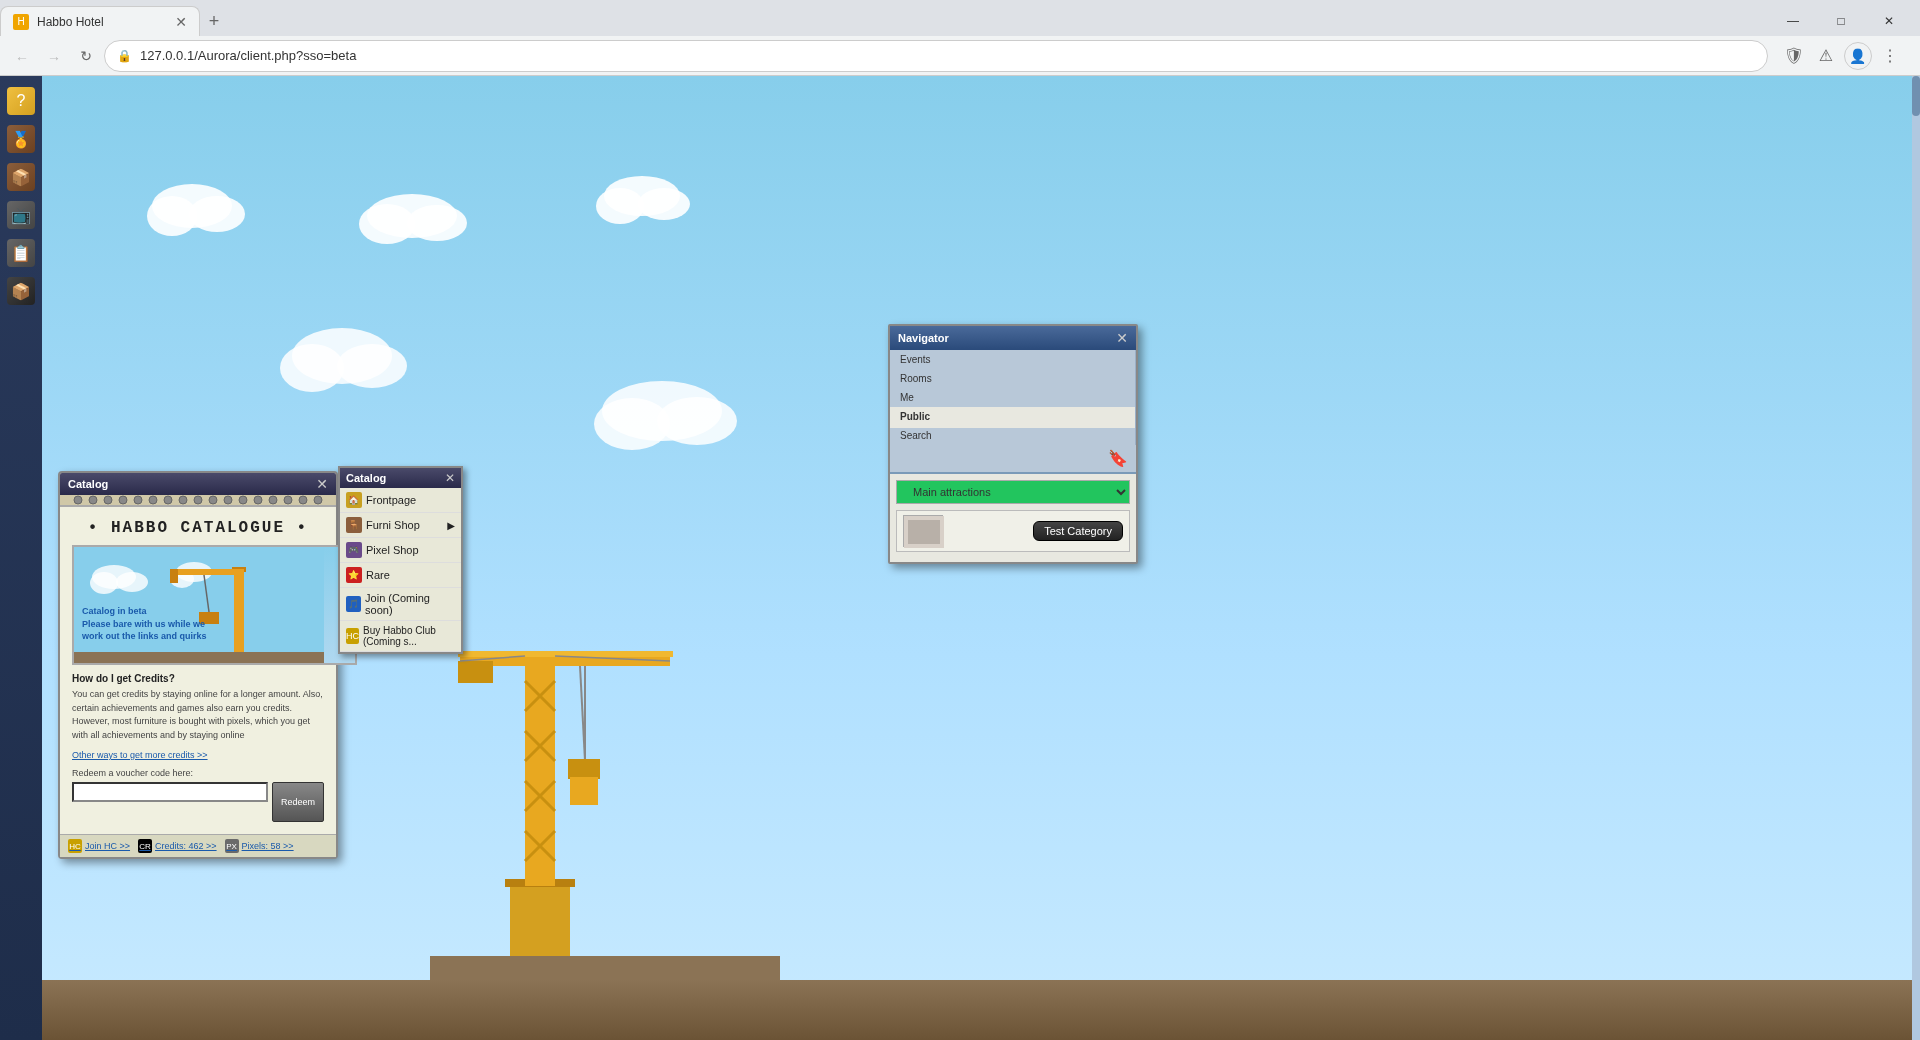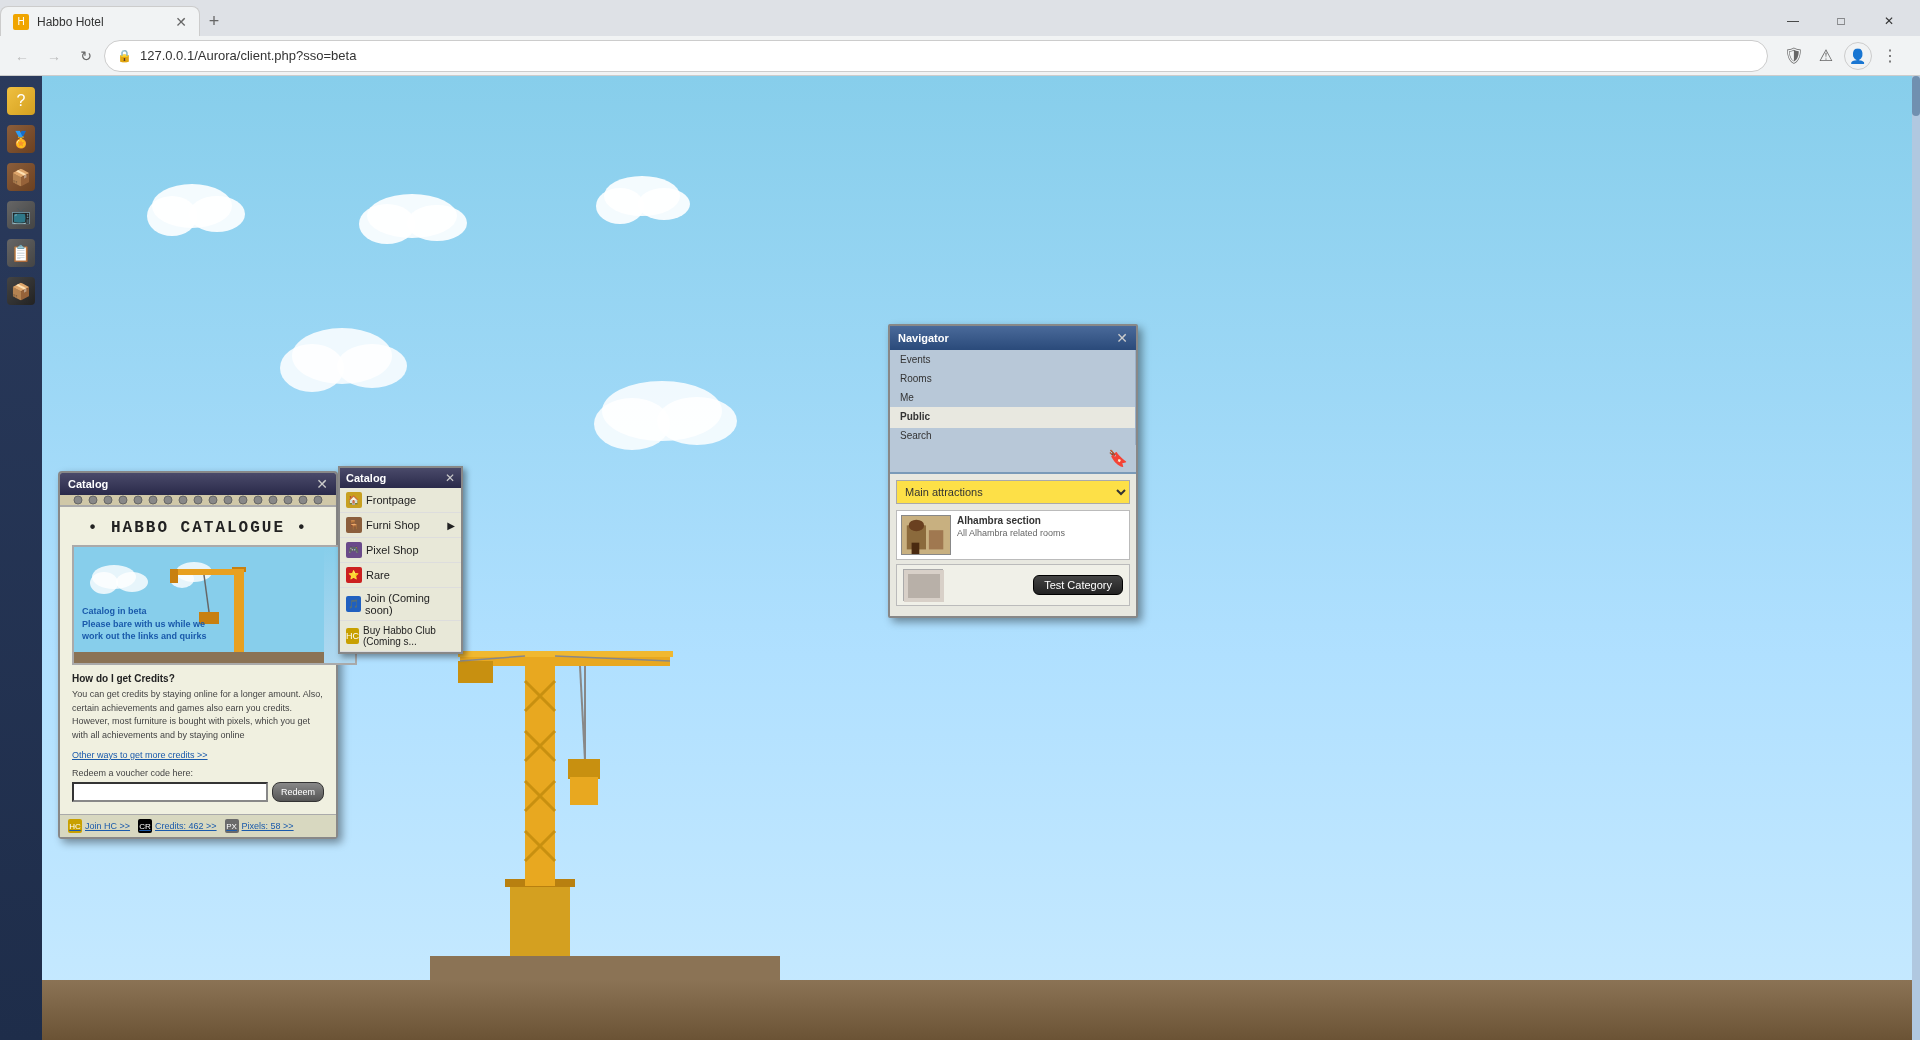--- a/index.html
+++ b/index.html
@@ -298,24 +298,24 @@
       height: 20px;
       border: 2px inset #888;
       background: white;
       font-size: 9px;
       padding: 2px 4px;
     }
     .catalogue-voucher-btn {
       background: linear-gradient(180deg, #888, #555);
       color: white;
       border: 1px solid #333;
-      padding: 4px 8px;
+      padding: 14px 8px;
       font-size: 9px;
       cursor: pointer;
-      border-radius: 8px;
+      border-radius: 2px;
     }
     .catalogue-footer {
       background: #d8d8c0;
       border-top: 1px solid #aaa;
       padding: 4px 8px;
       display: flex;
       gap: 8px;
       align-items: center;
     }
     .footer-item {
@@ -449,24 +449,24 @@
       padding: 4px 8px;
       margin-left: auto;
       cursor: pointer;
     }
     .navigator-body {
       padding: 6px;
     }
     .nav-dropdown {
       width: 100%;
       height: 24px;
-      background: #fde047;
+      background: #22c55e;
       border: 1px solid #aaa;
       font-size: 11px;
-      padding: 0 4px;
+      padding: 0 12px;
       margin-bottom: 6px;
       color: #333;
       cursor: pointer;
     }
     .nav-room-item {
       display: flex;
       align-items: flex-start;
       background: white;
       border: 1px solid #bbb;
       padding: 4px;
@@ -763,35 +763,20 @@
     </div>
     <div class="navigator-body">
       <select class="nav-dropdown">
         <option>Main attractions</option>
         <option>Hotels</option>
         <option>Games</option>
         <option>Trade</option>
       </select>
 
       
-      <div class="nav-room-item">
-        <div class="nav-room-thumb">
-          <svg width="50" height="40" viewBox="0 0 50 40">
-            <rect width="50" height="40" fill="#c8b080"></rect>
-            <rect x="5" y="10" width="20" height="25" fill="#8b6a3c"></rect>
-            <rect x="28" y="15" width="15" height="20" fill="#a07850"></rect>
-            <ellipse cx="15" cy="10" rx="8" ry="6" fill="#6a4020"></ellipse>
-            <rect x="10" y="28" width="8" height="12" fill="#4a2a10"></rect>
-          </svg>
-        </div>
-        <div class="nav-room-info">
-          <div class="nav-room-name">Alhambra section</div>
-          <div class="nav-room-desc">All Alhambra related rooms</div>
-        </div>
-      </div>
 
       
       <div class="nav-category-item">
         <div class="nav-cat-thumb">
           <svg width="40" height="32" viewBox="0 0 40 32">
             <rect width="40" height="32" fill="#d8d0c8"></rect>
             <rect x="4" y="4" width="32" height="24" fill="#b8b0a8"></rect>
           </svg>
         </div>
         <button class="test-category-btn">Test Category</button>

